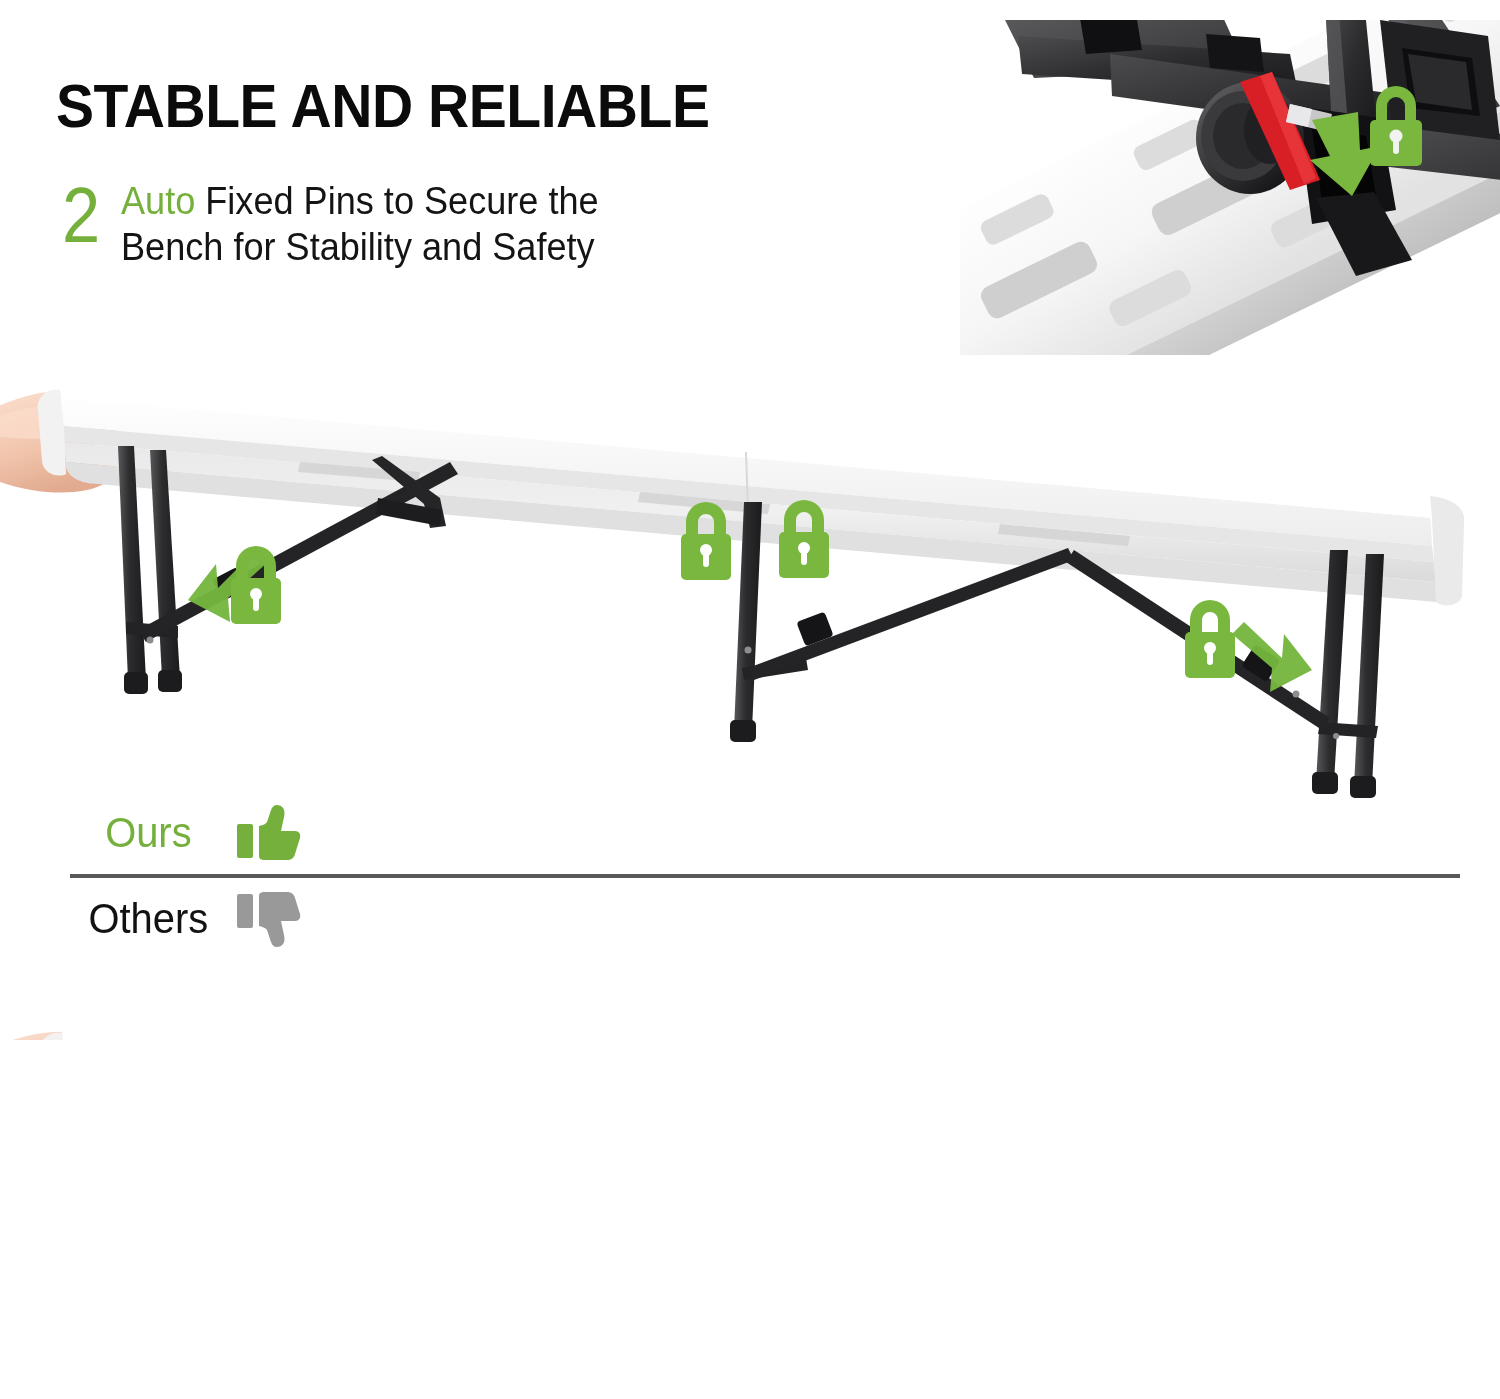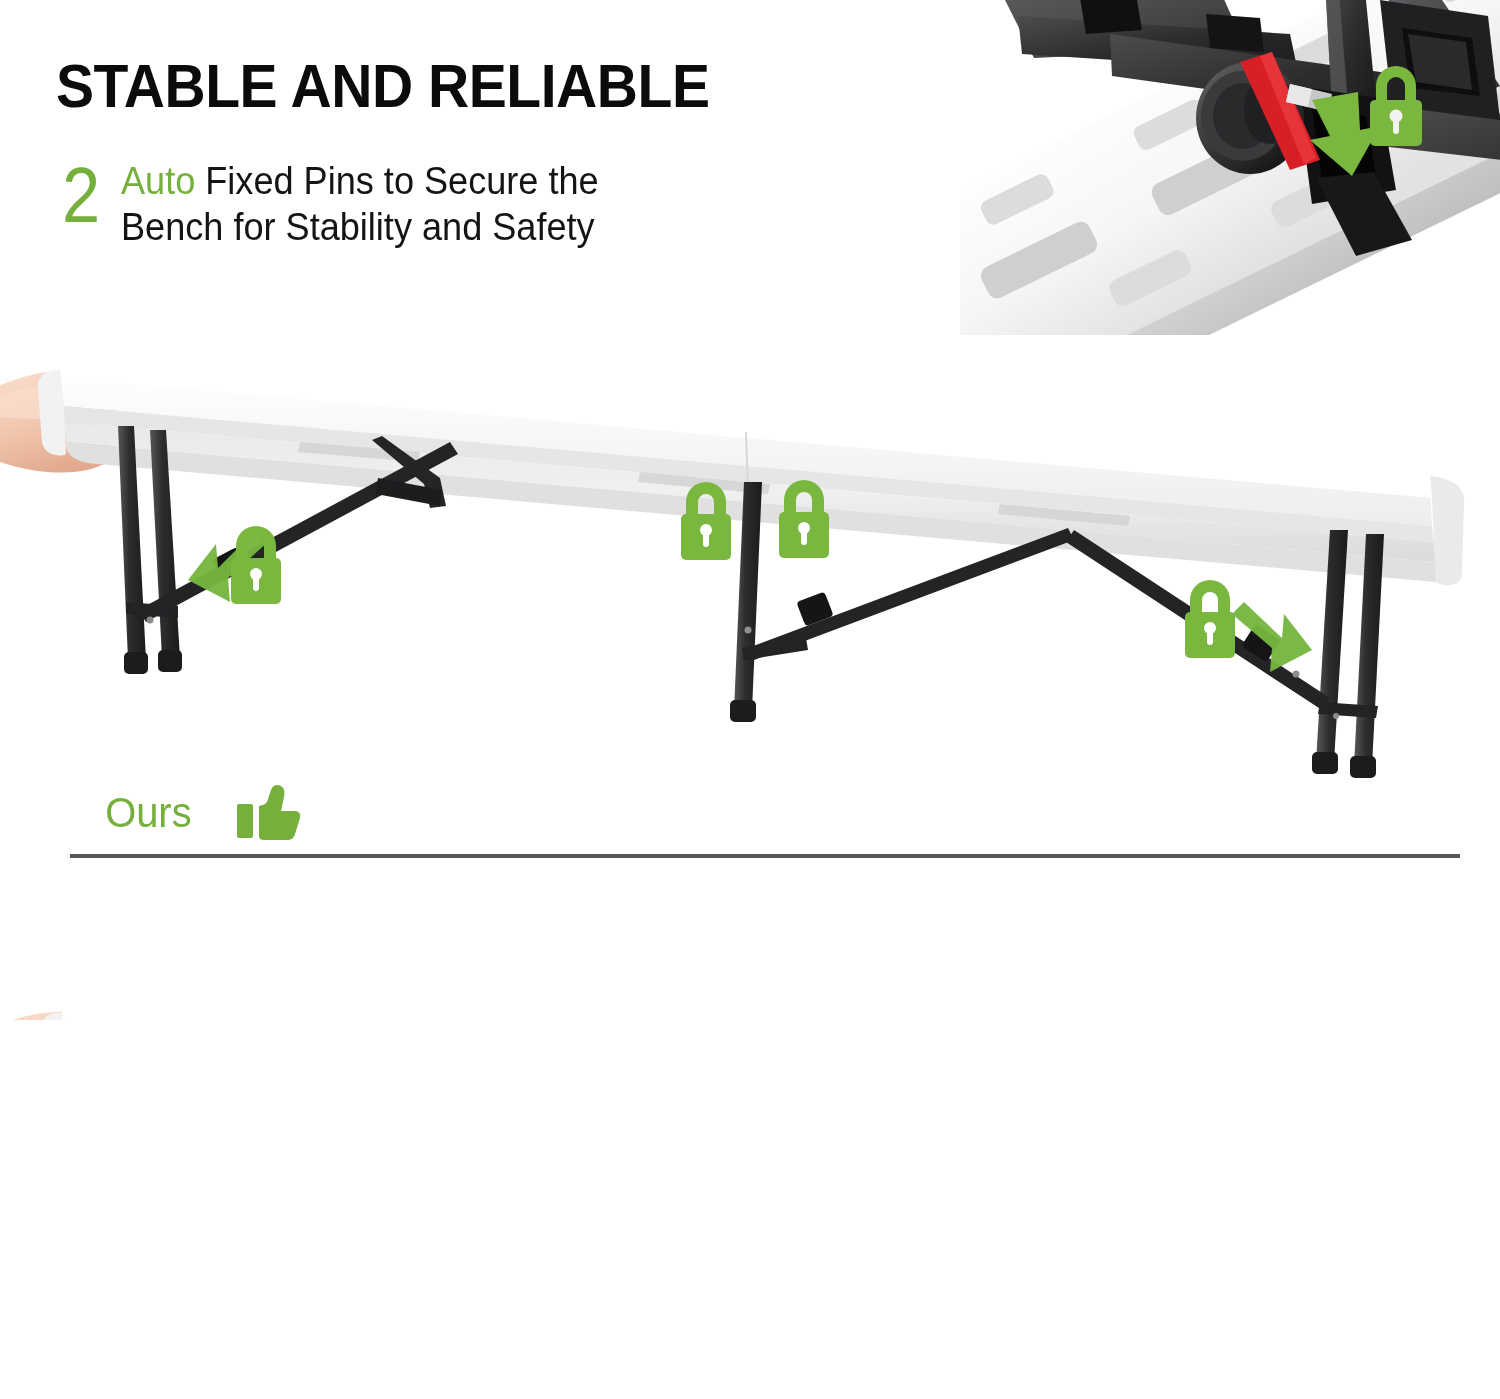--- a/index.html
+++ b/index.html
@@ -10,20 +10,21 @@
   body {
     font-family: "Liberation Sans", sans-serif;
     -webkit-font-smoothing: antialiased;
   }
   #page {
     position: relative;
     width: 1500px;
     height: 1020px;
     background: #ffffff;
     overflow: hidden;
+    margin-top: 20px;
   }
 
   
   .headline {
     position: absolute;
     left: 56px;
     top: 55px;
     font-size: 62px;
     line-height: 1.0;
     font-weight: 700;
@@ -378,20 +379,31 @@
           <rect x="2" y="20" width="16" height="34" rx="2" fill="#76b03c"></rect>
           <path d="M24 22 L24 52 C24 55 26 56 30 56 L52 56 C56 56 59 54 60 50 L65 34
                    C66 30 64 27 60 27 L46 27 L49 13 C51 5 47 1 42 1 C39 1 37 3 36 6
                    L32 18 C31 20 28 21 24 22 Z" fill="#76b03c"></path>
         </svg>
       </div>
     </div>
 
     <div class="compare-divider"></div>
 
+    <div class="compare-row">
+      <div class="compare-label others">Others</div>
+      <div class="compare-icon">
+        <svg width="70" height="58" viewBox="0 0 70 58">
+          <rect x="2" y="4" width="16" height="34" rx="2" fill="#999999"></rect>
+          <path d="M24 36 L24 6 C24 3 26 2 30 2 L52 2 C56 2 59 4 60 8 L65 24
+                   C66 28 64 31 60 31 L46 31 L49 45 C51 53 47 57 42 57 C39 57 37 55 36 52
+                   L32 40 C31 38 28 37 24 36 Z" fill="#999999"></path>
+        </svg>
+      </div>
+    </div>
   </div>
 
   <div class="scene" style="left:0px; top:985px;">
     <svg width="1500" height="414" viewBox="0 0 1500 414">
       <defs>
         <linearGradient id="benchTopB" x1="0" y1="0" x2="0" y2="1">
           <stop offset="0" stop-color="#ffffff"></stop>
           <stop offset="0.45" stop-color="#f7f7f7"></stop>
           <stop offset="1" stop-color="#ececec"></stop>
         </linearGradient>

